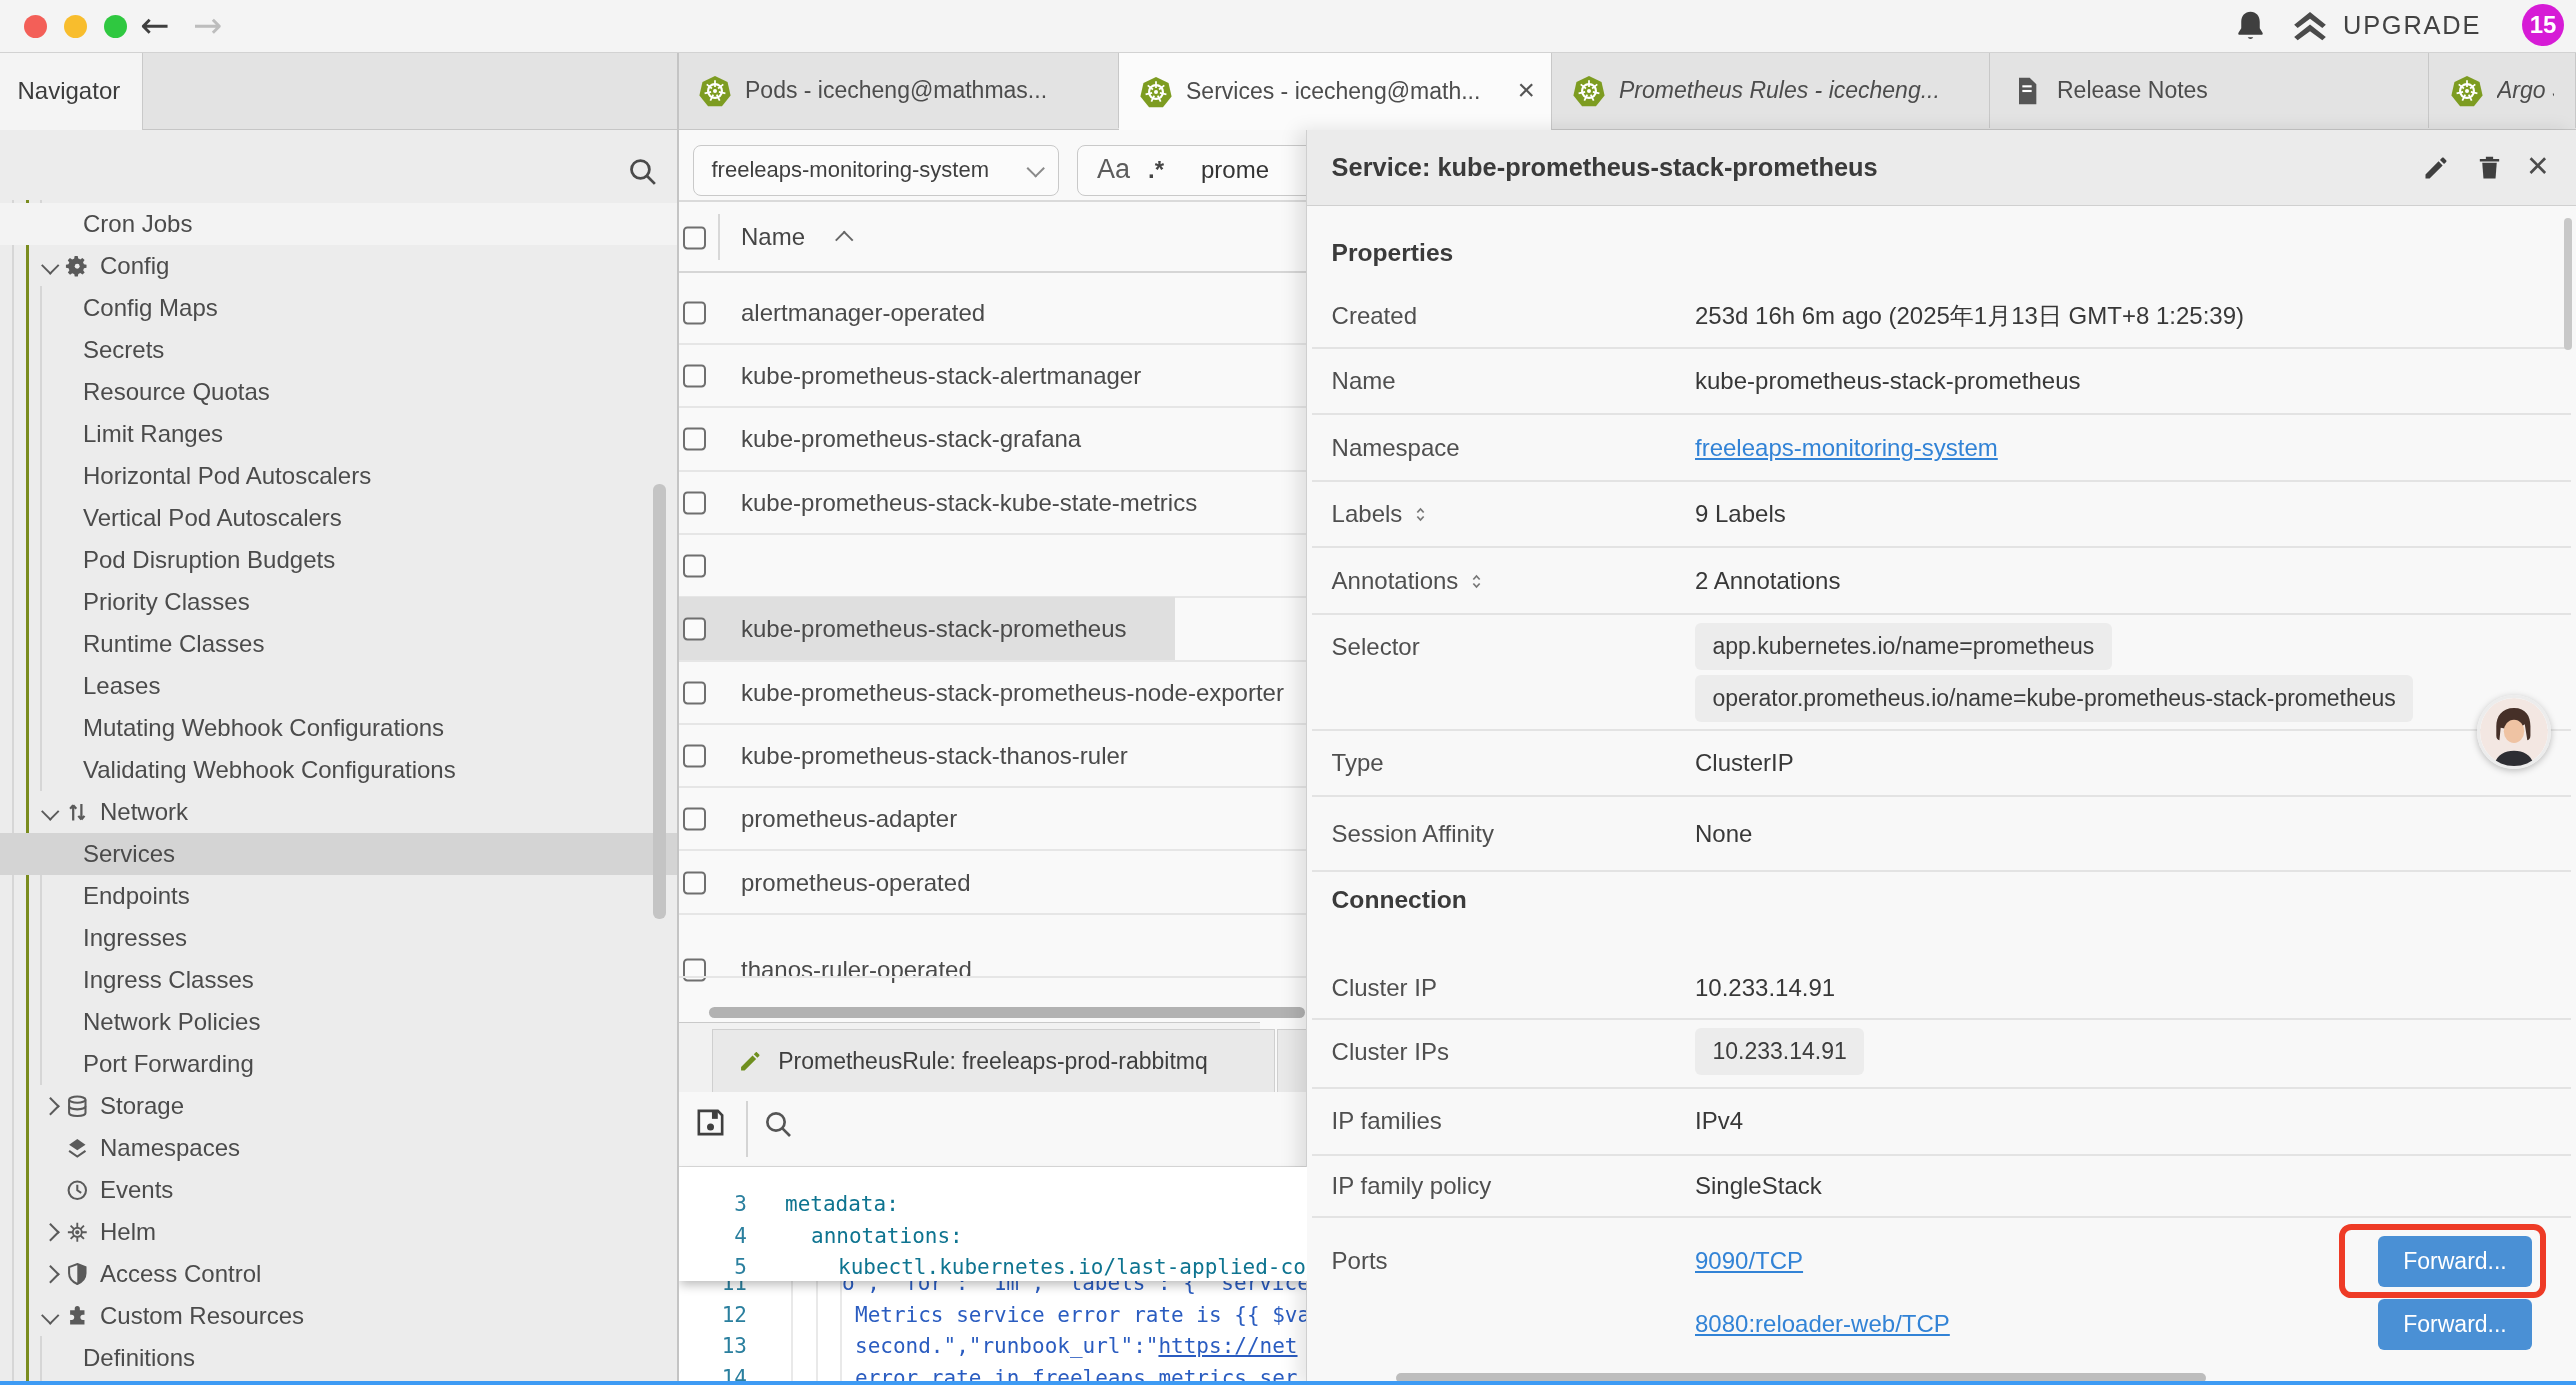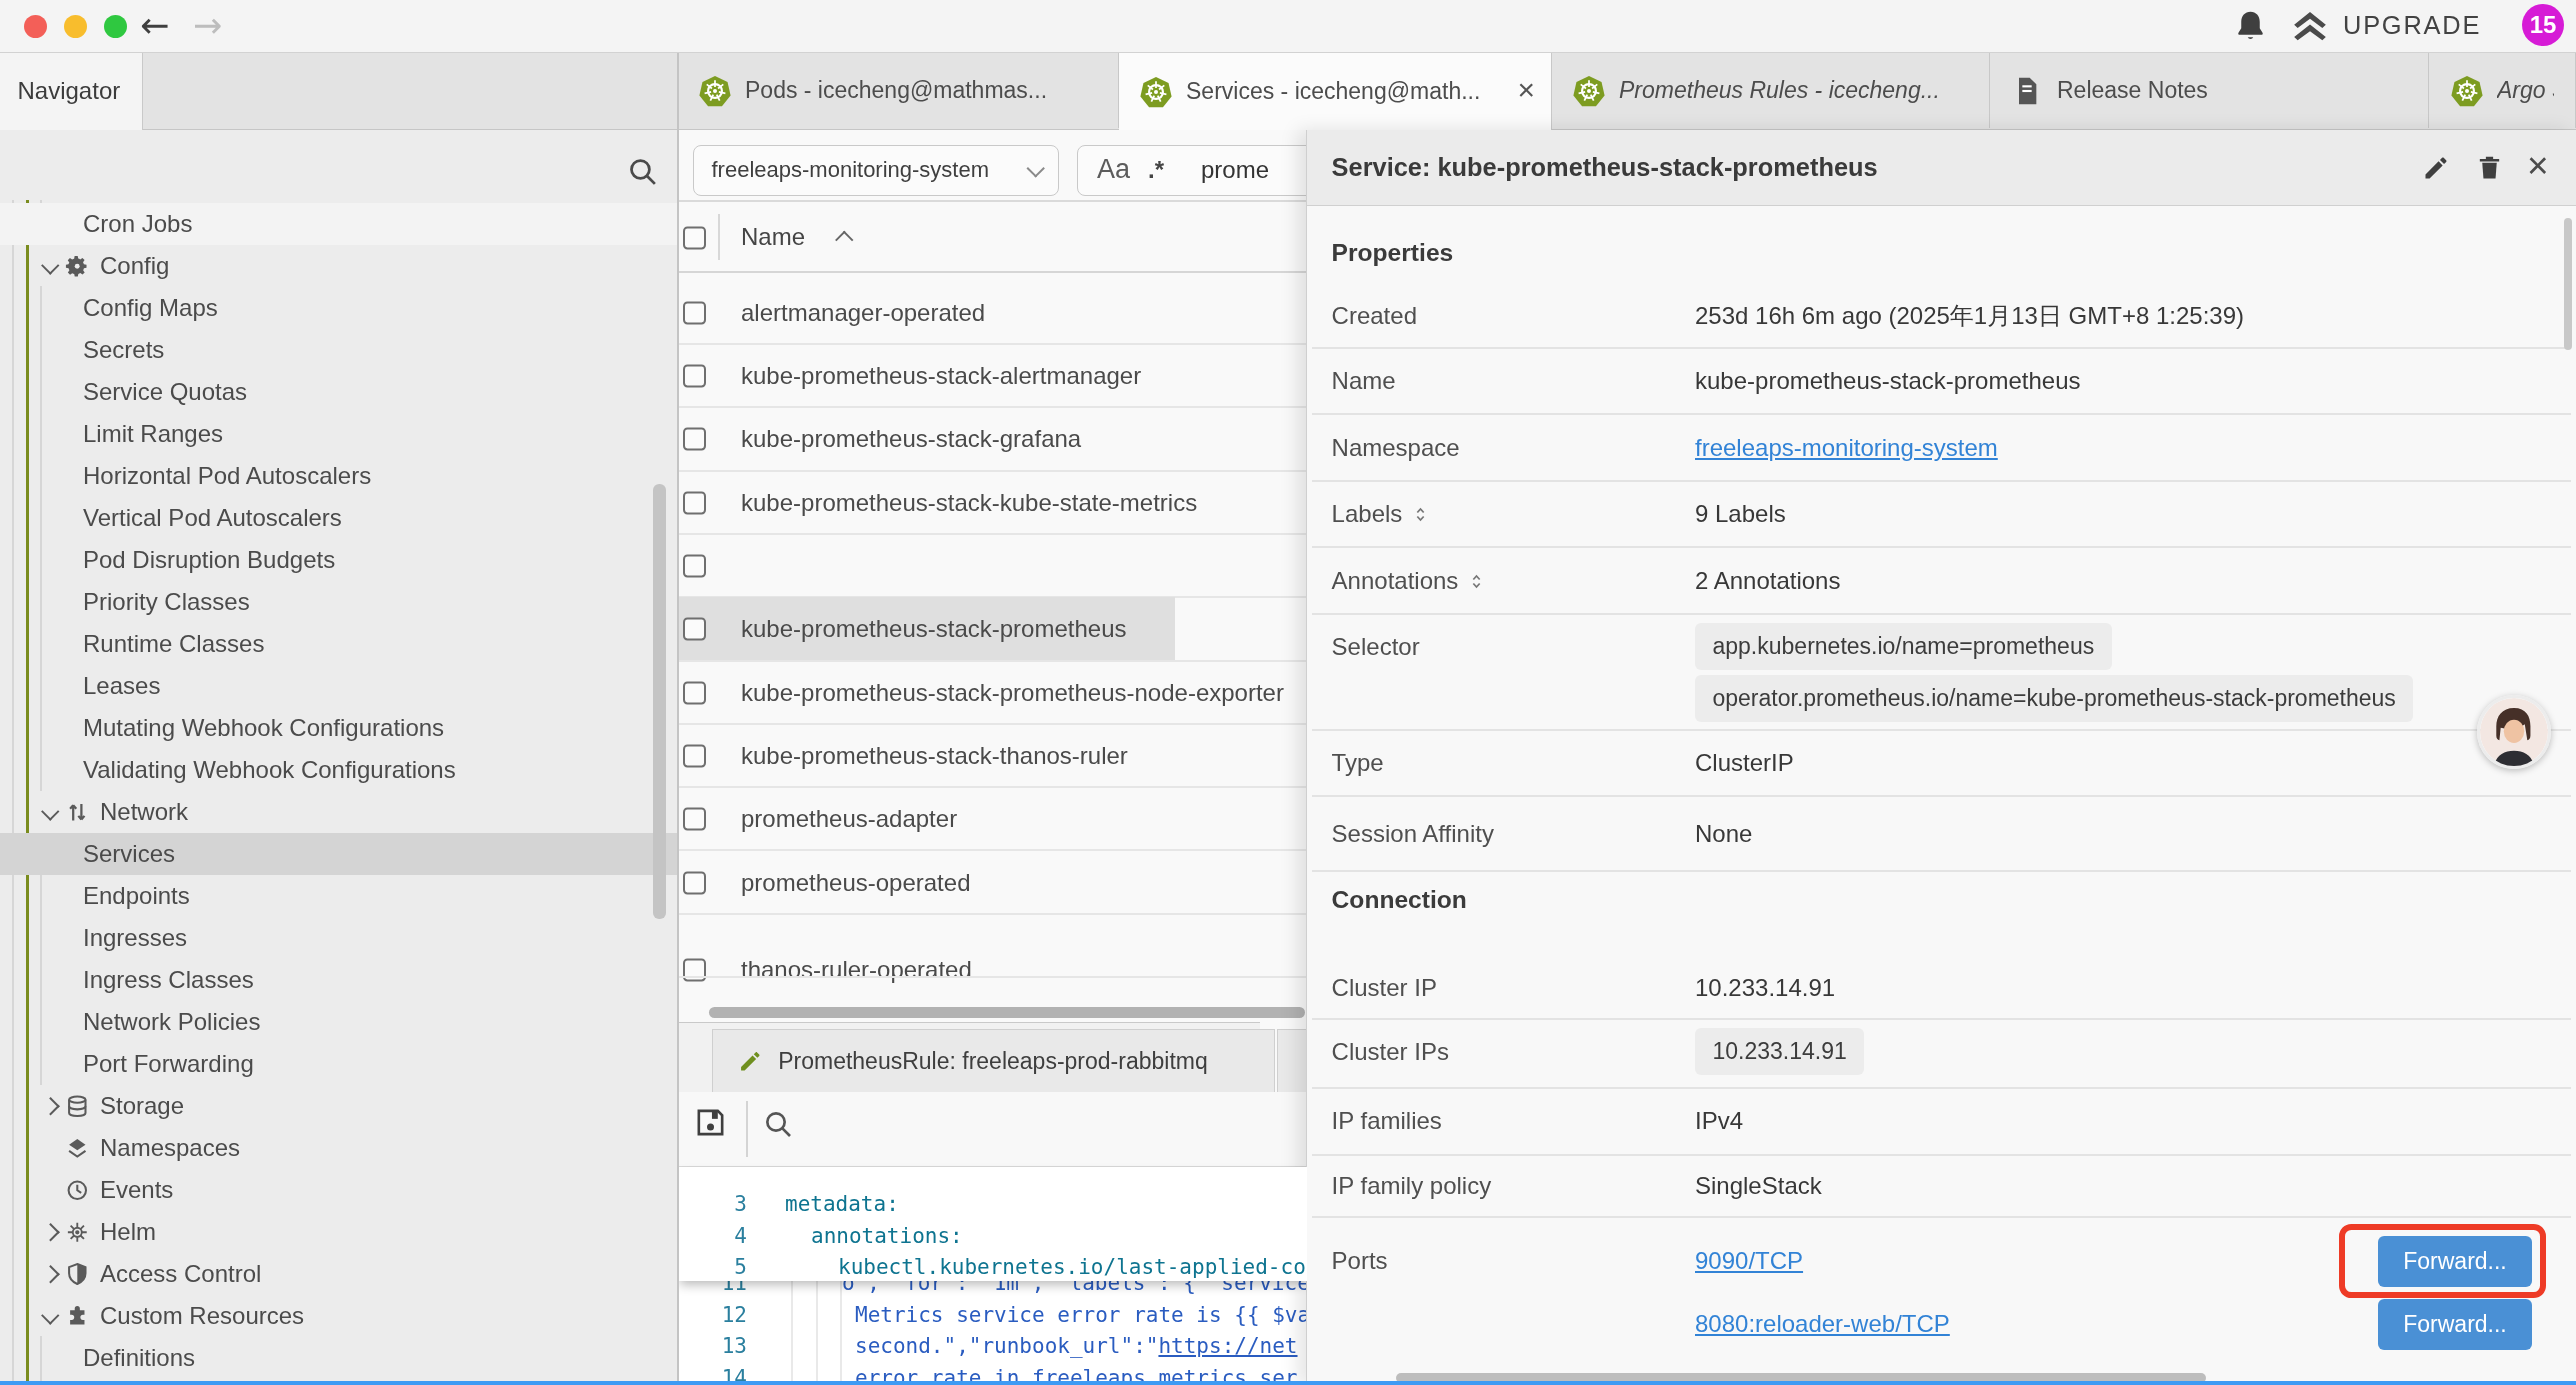--- a/index.html
+++ b/index.html
@@ -234,21 +234,21 @@
           </span>
           <span class="tlbl" style="left: 100px;">Config</span>
         </div>
         <div class="trow" style="top: 157px;">
           <span class="tlbl" style="left: 83px;">Config Maps</span>
         </div>
         <div class="trow" style="top: 199px;">
           <span class="tlbl" style="left: 83px;">Secrets</span>
         </div>
         <div class="trow" style="top: 241px;">
-          <span class="tlbl" style="left: 83px;">Service Quotas</span>
+          <span class="tlbl" style="left: 83px;">Resource Quotas</span>
         </div>
         <div class="trow" style="top: 283px;">
           <span class="tlbl" style="left: 83px;">Limit Ranges</span>
         </div>
         <div class="trow" style="top: 325px;">
           <span class="tlbl" style="left: 83px;">Horizontal Pod Autoscalers</span>
         </div>
         <div class="trow" style="top: 367px;">
           <span class="tlbl" style="left: 83px;">Vertical Pod Autoscalers</span>
         </div>

